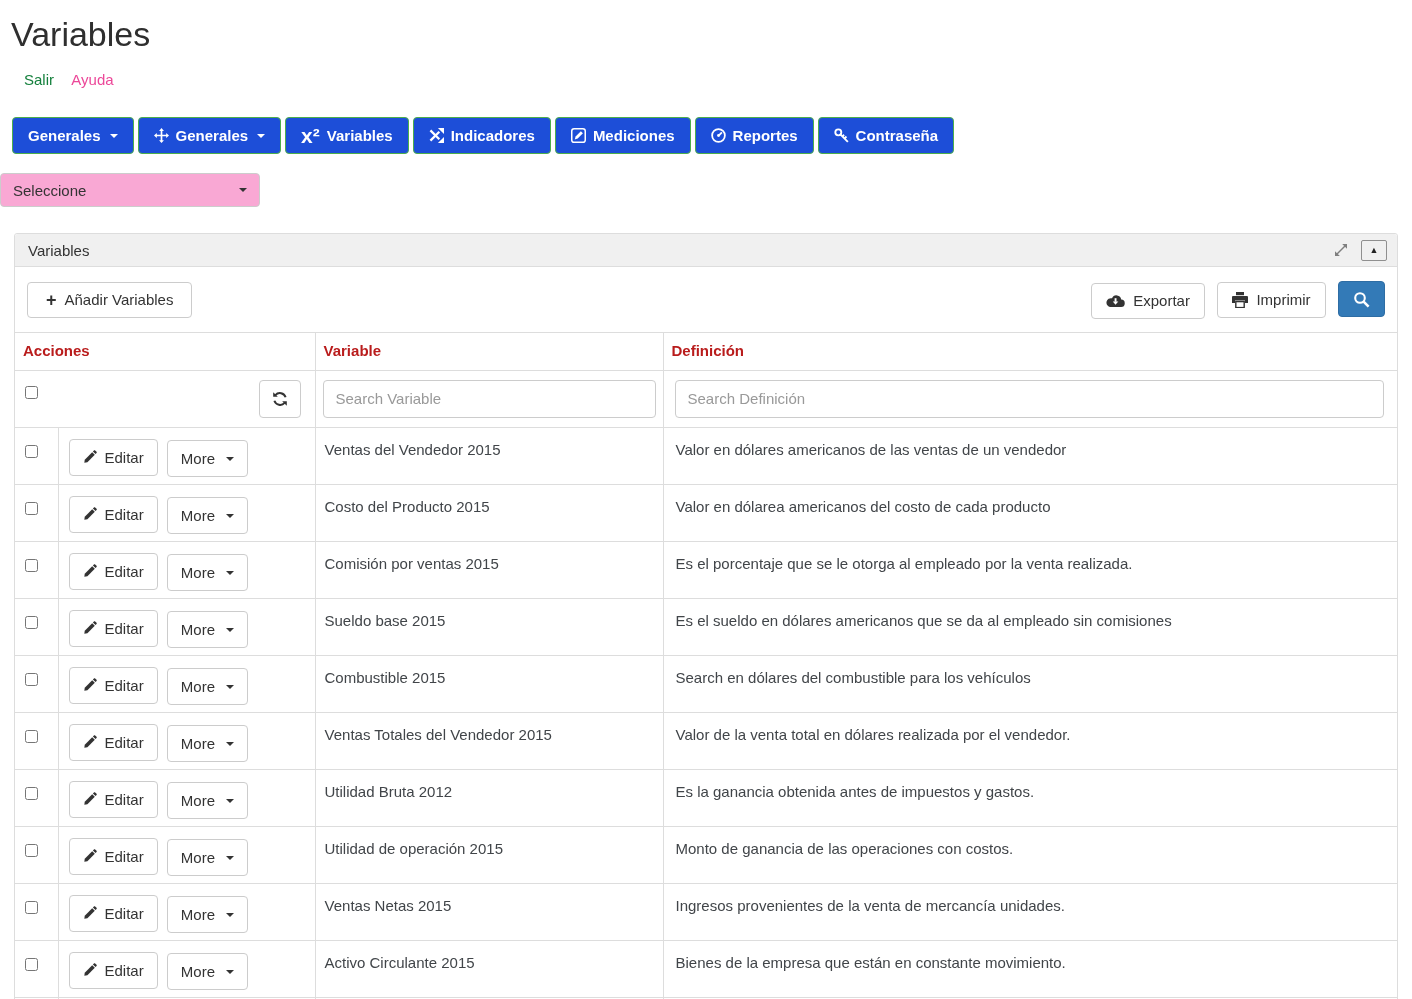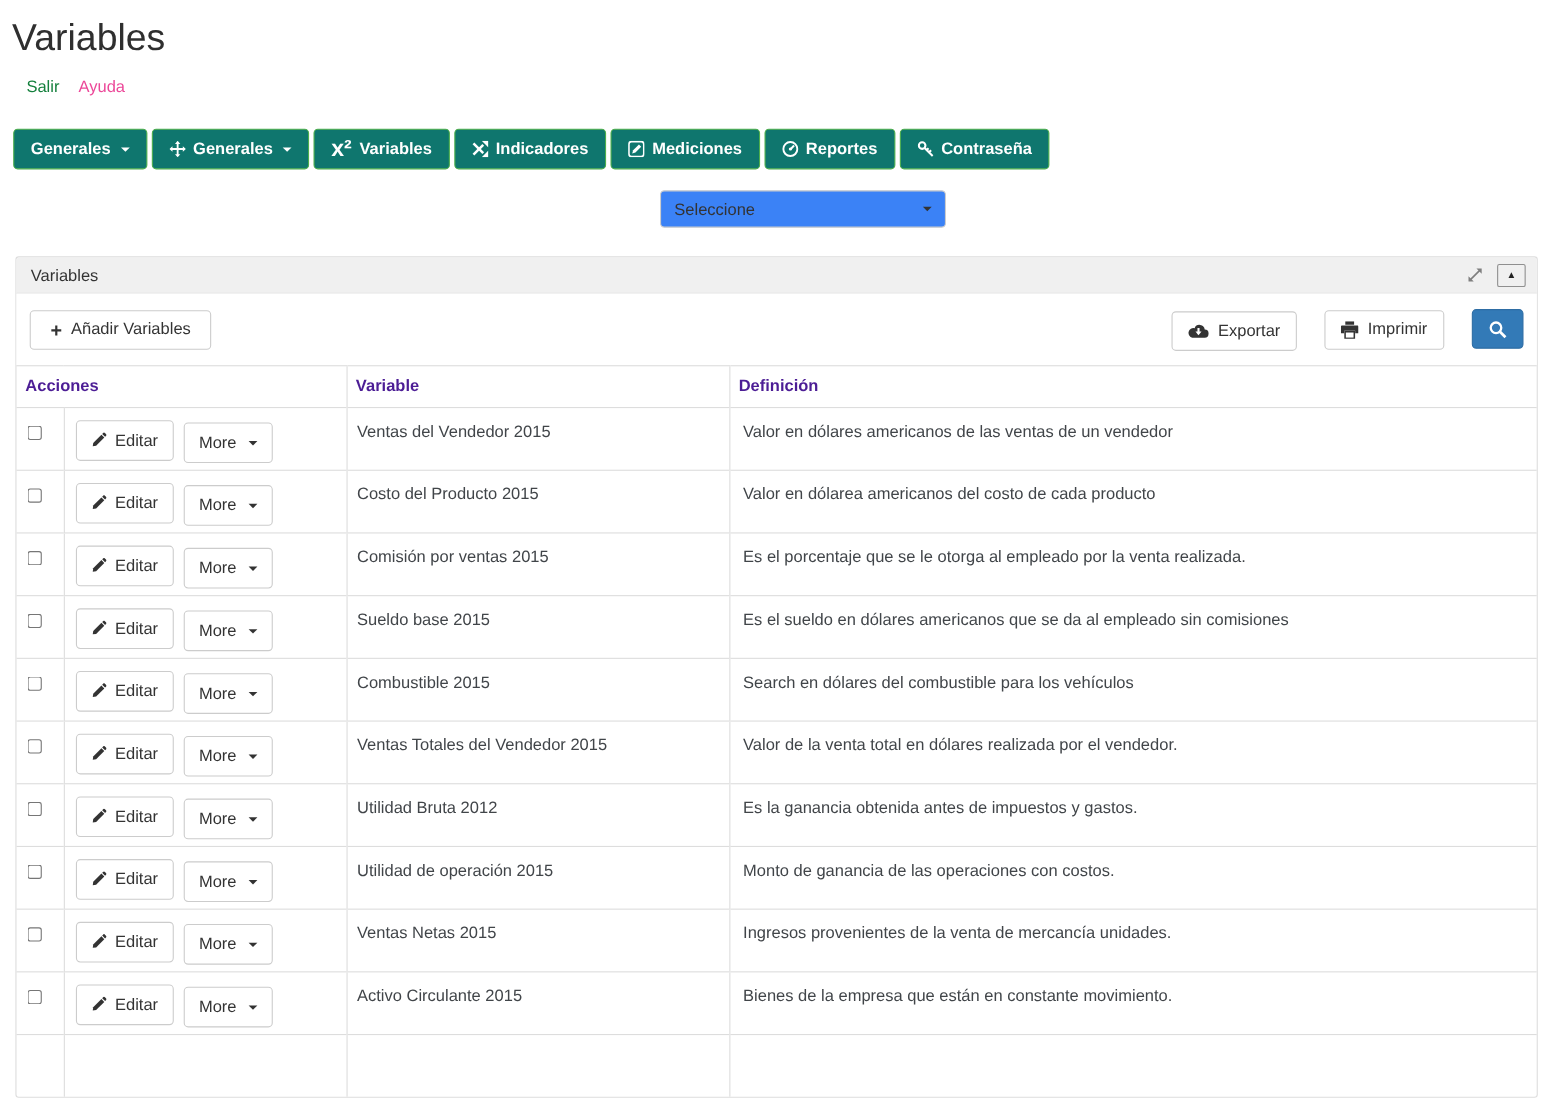--- a/index.html
+++ b/index.html
@@ -8,32 +8,32 @@
 
   
   .page-title { font-size: 34px; font-weight: 400; color: #2f2f2f; margin: 14px 0 0 11px; line-height: 40px; }
   .top-links { margin: 17px 0 0 24px; font-size: 15px; }
   .top-links a { text-decoration: none; margin-right: 14px; cursor: pointer; }
   .link-salir { color: #15803d; }
   .link-ayuda { color: #ec4899; }
 
   
   .nav-bar { margin: 29px 0 0 12px; display: flex; align-items: flex-start; }
-  .nav-btn { background: #0f766e; border: 1px solid #4cae4c; color: #fff; font-weight: 700;
+  .nav-btn { background: #1d4ed8; border: 1px solid #4cae4c; color: #fff; font-weight: 700;
     font-size: 15px; padding: 0 15px; height: 37px; border-radius: 4px; margin-right: 4px;
     display: inline-flex; align-items: center; gap: 7px; cursor: pointer;
     font-family: "Liberation Sans", sans-serif; }
   .nav-btn svg { display: block; }
   .sup-glyph { font-weight: 700; font-style: normal; font-size: 21px; }
   .caret-down { display: inline-block; width: 0; height: 0; border-left: 4px solid transparent;
     border-right: 4px solid transparent; border-top: 4px solid #fff; margin-left: 2px; }
 
   
   .select-row { margin-top: 19px; }
-  .select-btn { margin-left: 600px; width: 260px; height: 34px; background: #3b82f6;
+  .select-btn { width: 260px; height: 34px; background: #f9a8d4;
     border: 1px solid #ccc; border-radius: 4px; display: flex; align-items: center;
     padding: 0 12px; font-size: 15px; color: #333; cursor: pointer;
     font-family: "Liberation Sans", sans-serif; }
   .select-btn .spacer { flex: 1; }
   .caret-dark { display: inline-block; width: 0; height: 0; border-left: 4px solid transparent;
     border-right: 4px solid transparent; border-top: 4px solid #333; }
 
   
   .panel { margin: 26px 14px 0 14px; border: 1px solid #ddd; border-radius: 3px; }
   .panel-heading { height: 33px; background: #f0f0f0; border-bottom: 1px solid #ddd;
@@ -47,27 +47,27 @@
 
   
   .panel-toolbar { display: flex; align-items: center; padding: 14px 12px 13px 6px; background: #fff; }
   .btn { background: #fff; border: 1px solid #ccc; border-radius: 4px; font-size: 15px; color: #333;
     height: 36px; display: inline-flex; align-items: center; gap: 8px; padding: 0 14px;
     cursor: pointer; font-family: "Liberation Sans", sans-serif; }
   .btn svg { display: block; }
   .add-btn { margin-left: 6px; padding: 0 18px; }
   .plus-glyph { font-size: 18px; font-weight: 700; line-height: 1; }
   .panel-toolbar .spacer { flex: 1; }
-  .toolbar-right .btn { margin-left: 21px; text-align: center; }
+  .toolbar-right .btn { margin-left: 8px; text-align: center; }
   .search-btn { background: #337ab7; border-color: #2e6da4; width: 47px; justify-content: center; padding: 0; }
 
   
   table.grid { width: 100%; border-collapse: collapse; table-layout: fixed; font-size: 15px; }
   table.grid td, table.grid th { border-top: 1px solid #ddd; vertical-align: top; }
-  th.col-head { text-align: left; font-weight: 700; color: #4c1d95; padding: 9px 8px 9px 8px; height: 38px; }
+  th.col-head { text-align: left; font-weight: 700; color: #b91c1c; padding: 9px 8px 9px 8px; height: 38px; }
   th.head-acciones { padding-left: 8px; }
   .v-border { border-left: 1px solid #ddd; }
   tr.filter-row td { height: 57px; }
   .filter-actions { padding: 9px 14px 0 10px; }
   .filter-actions .chk { margin-top: 6px; float: left; }
   .refresh-btn { float: right; width: 42px; height: 38px; background: #fff; border: 1px solid #ccc;
     border-radius: 4px; display: flex; align-items: center; justify-content: center; cursor: pointer; }
   .filter-input { margin: 9px 7px 0 7px; width: calc(100% - 14px); height: 38px;
     border: 1px solid #ccc; border-radius: 4px; padding: 0 12px; font-size: 15px; color: #333;
     font-family: "Liberation Sans", sans-serif; }
@@ -226,20 +226,39 @@
         <col style="width:257px">
         <col style="width:348px">
         <col>
       </colgroup>
     <tbody>
         <tr>
       <th class="col-head head-acciones" colspan="2">Acciones</th>
       <th class="col-head v-border">Variable</th>
       <th class="col-head v-border">Definición</th>
     </tr>
+    <tr class="filter-row">
+      <td colspan="2">
+        <div class="filter-actions">
+          <input type="checkbox" class="chk" style="">
+          <span class="refresh-btn">
+                <svg width="16" height="16" viewBox="0 0 16 16">
+                  <g fill="none" stroke="#333" stroke-width="2">
+                    <path d="M13.6 6.2A6 6 0 0 0 3.4 4.1"></path>
+                    <path d="M2.4 9.8a6 6 0 0 0 10.2 2.1"></path>
+                  </g>
+                  <path fill="#333" d="M1.2 1.2v4.6h4.6z"></path>
+                  <path fill="#333" d="M14.8 14.8v-4.6h-4.6z"></path>
+                </svg>
+              </span>
+        </div>
+      </td>
+      <td class="v-border"><input class="filter-input" type="text" placeholder="Search Variable" style=""></td>
+      <td class="v-border cell-def"><input class="filter-input" type="text" placeholder="Search Definición" style=""></td>
+    </tr>
 
     <tr class="data-row">
       <td class="cell-check"><input type="checkbox" style=""></td>
       <td class="cell-buttons v-border">
         <button class="btn row-btn">
               <span>
                 <svg width="14" height="14" viewBox="0 0 16 16">
                   <path fill="#333" d="M2 11l8.5-8.5 3 3L5 14l-3.5.5z"></path>
                   <path fill="#333" d="M11.3 1.7L12.5.5c.4-.4 1-.4 1.4 0l1.6 1.6c.4.4.4 1 0 1.4l-1.2 1.2z"></path>
                 </svg>

